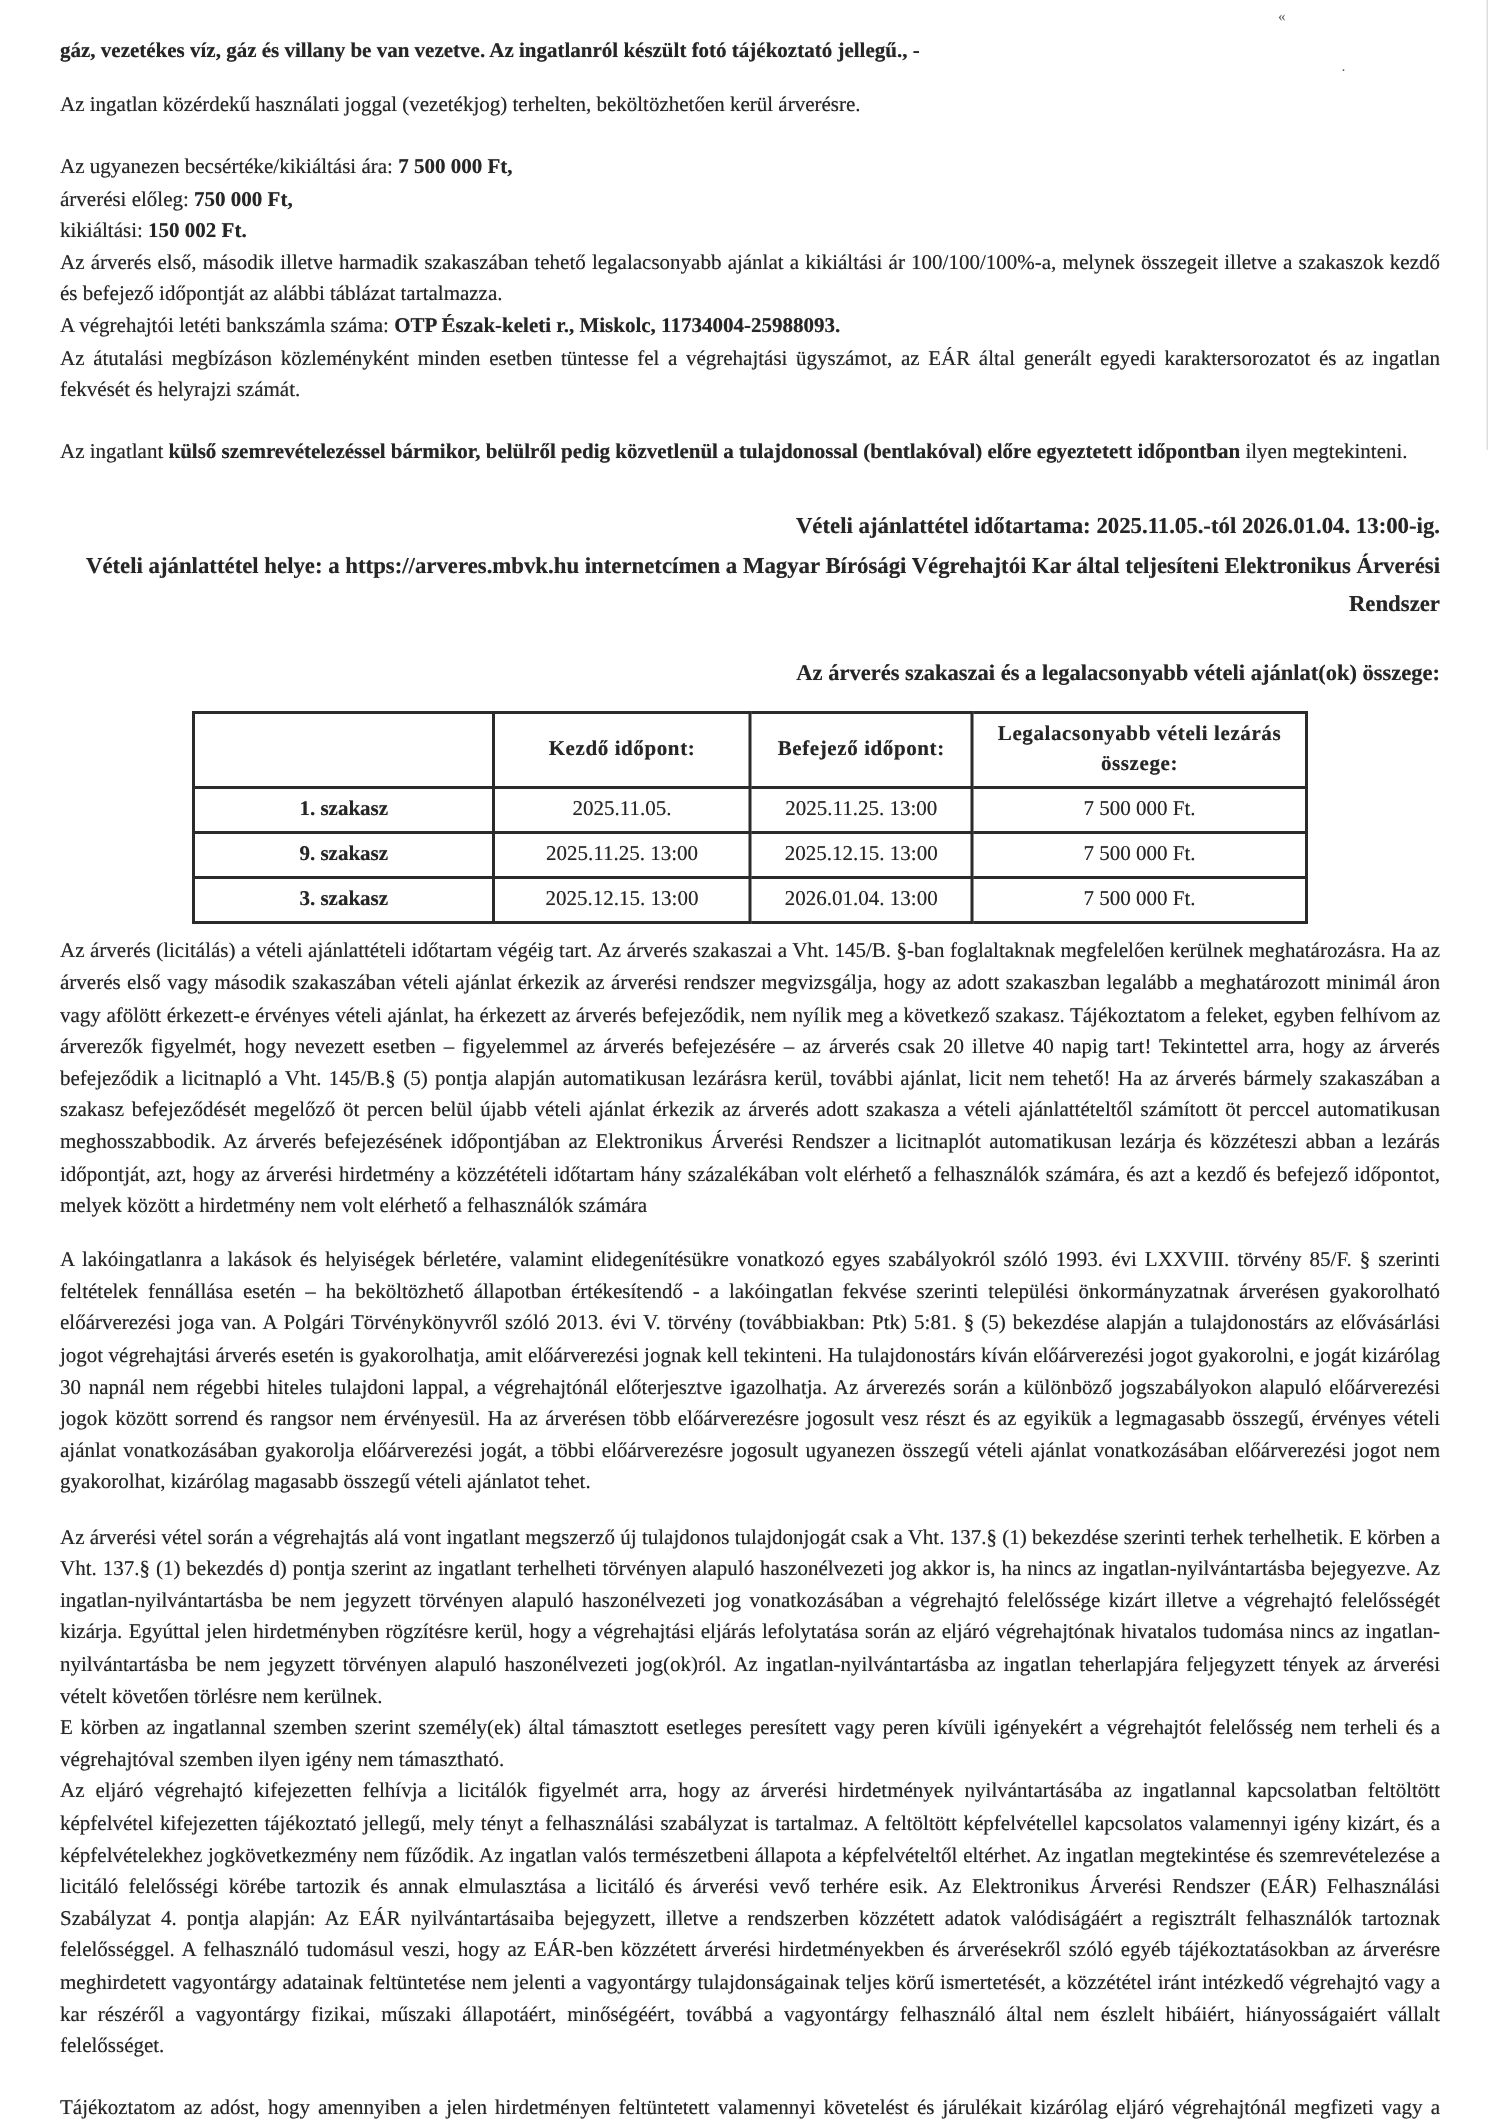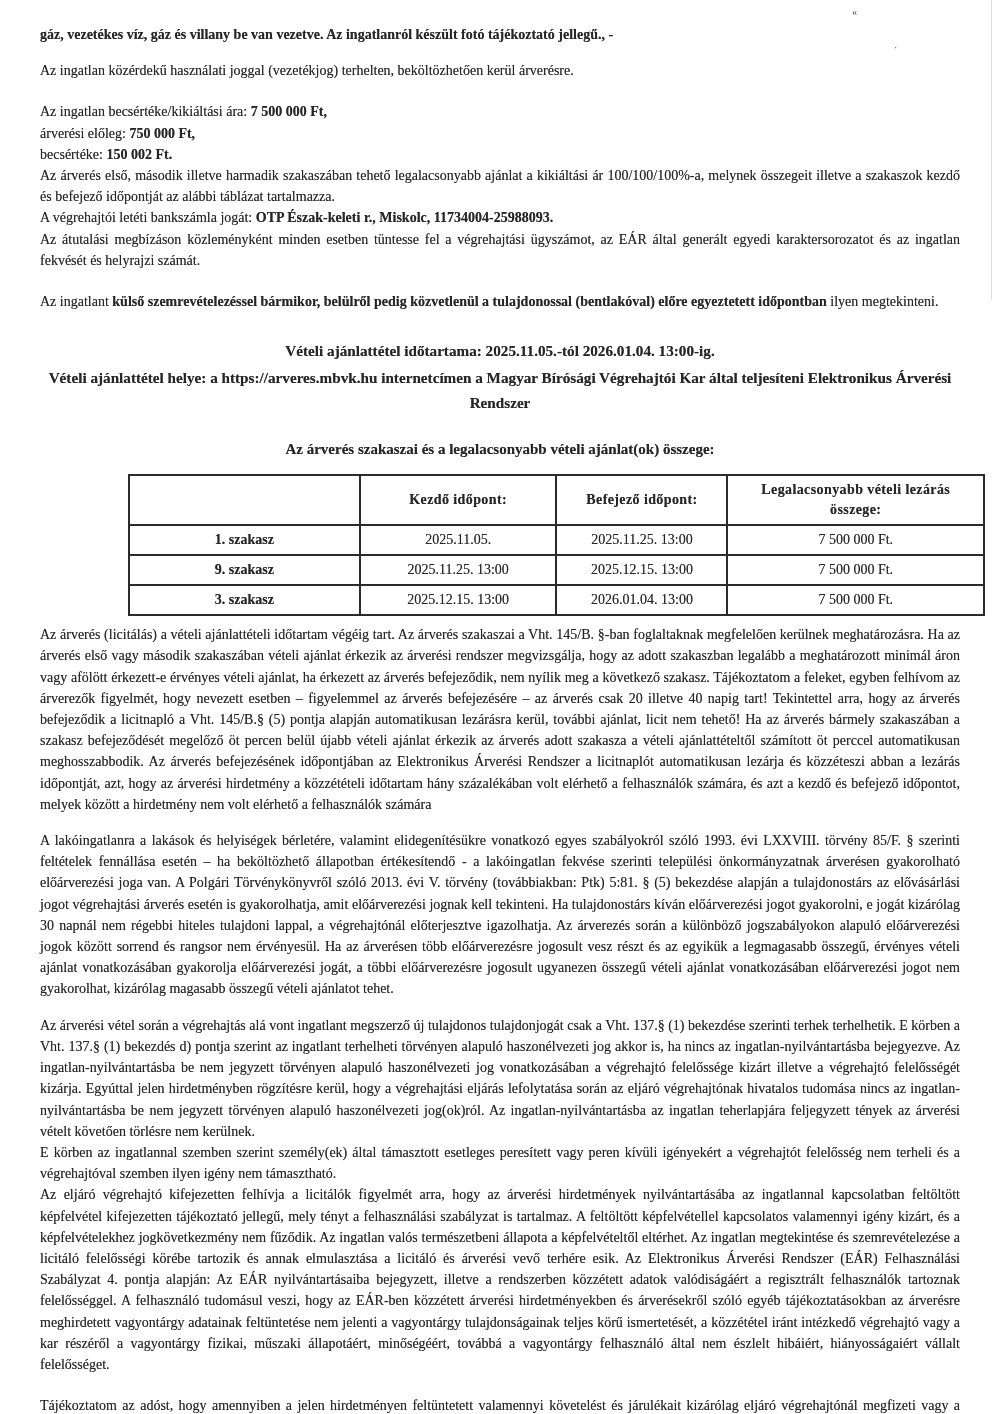--- a/index.html
+++ b/index.html
@@ -9,25 +9,25 @@
     color:#262626;
     text-shadow:0 0 .45px rgba(40,40,40,.55);
   }
   .page{position:absolute;left:40px;top:24px;width:920px;}
   .t{font-size:14px;line-height:21.2px;}
   .just{text-align:justify;}
   .b{font-weight:bold;}
   .gap-s{height:15px;}
   .gap-m{height:20px;}
   .gap-l{height:26px;}
-  .center{text-align:center;}
+  .center{text-align:right;}
   .heading{font-size:15.2px;font-weight:bold;line-height:25px;}
   .tbl-title{font-size:15px;font-weight:bold;}
   table.phases{
-    border-collapse:collapse;margin:16px auto 0 88px;width:857px;
+    border-collapse:collapse;margin:16px auto 0 88px;width:744px;
     font-size:14px;
   }
   table.phases td,table.phases th{
     border:2px solid #2b2b2b;padding:4px 6px;text-align:center;vertical-align:middle;
   }
   table.phases th{font-weight:bold;line-height:20px;letter-spacing:.4px;}
   table.phases td{line-height:20px;}
   table.phases td.phase{font-weight:bold;}
   th.h-start{width:23%;}
   th.h-end{width:20%;}
@@ -45,26 +45,26 @@
 <span class="speck speck1">«</span>
 <span class="speck speck2">·</span>
 
 <div class="page">
 
   <div class="t just" style="font-weight:600;">gáz, vezetékes víz, gáz és villany be van vezetve. Az ingatlanról készült fotó tájékoztató jellegű., -</div>
   <div class="gap-s"></div>
   <div class="t just">Az ingatlan közérdekű használati joggal (vezetékjog) terhelten, beköltözhetően kerül árverésre.</div>
   <div class="gap-m"></div>
 
-  <div class="t"><span>Az ingatlan becsértéke/kikiáltási ára: </span><span class="b">7 500 000 Ft,</span></div>
+  <div class="t"><span>Az ugyanezen becsértéke/kikiáltási ára: </span><span class="b">7 500 000 Ft,</span></div>
   <div class="t"><span>árverési előleg: </span><span class="b">750 000 Ft,</span></div>
-  <div class="t"><span>becsértéke: </span><span class="b">150 002 Ft.</span></div>
+  <div class="t"><span>kikiáltási: </span><span class="b">150 002 Ft.</span></div>
 
   <div class="t just">Az árverés első, második illetve harmadik szakaszában tehető legalacsonyabb ajánlat a kikiáltási ár 100/100/100%-a, melynek összegeit illetve a szakaszok kezdő és befejező időpontját az alábbi táblázat tartalmazza.</div>
-  <div class="t"><span>A végrehajtói letéti bankszámla jogát: </span><span class="b">OTP Észak-keleti r., Miskolc, 11734004-25988093.</span></div>
+  <div class="t"><span>A végrehajtói letéti bankszámla száma: </span><span class="b">OTP Észak-keleti r., Miskolc, 11734004-25988093.</span></div>
   <div class="t just">Az átutalási megbízáson közleményként minden esetben tüntesse fel a végrehajtási ügyszámot, az EÁR által generált egyedi karaktersorozatot és az ingatlan fekvését és helyrajzi számát.</div>
   <div class="gap-m"></div>
 
   <div class="t just"><span>Az ingatlant </span><span class="b">külső szemrevételezéssel bármikor, belülről pedig közvetlenül a tulajdonossal (bentlakóval) előre egyeztetett időpontban</span><span> ilyen megtekinteni.</span></div>
   <div class="gap-l"></div>
 
   <div class="center heading">Vételi ajánlattétel időtartama: 2025.11.05.-tól 2026.01.04. 13:00-ig.</div>
   <div class="center heading" style="margin-top:2px;">Vételi ajánlattétel helye: a https://arveres.mbvk.hu internetcímen a Magyar Bírósági Végrehajtói Kar által teljesíteni Elektronikus Árverési Rendszer</div>
   <div class="gap-l"></div>
 

